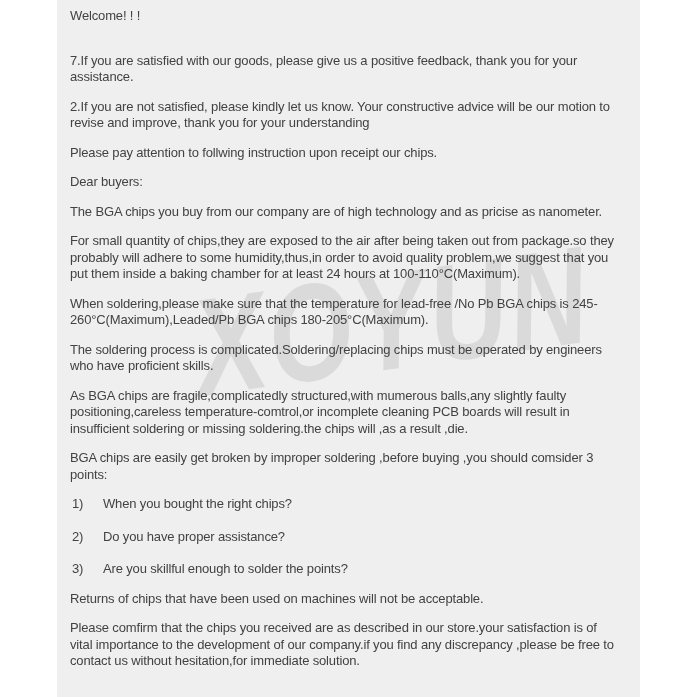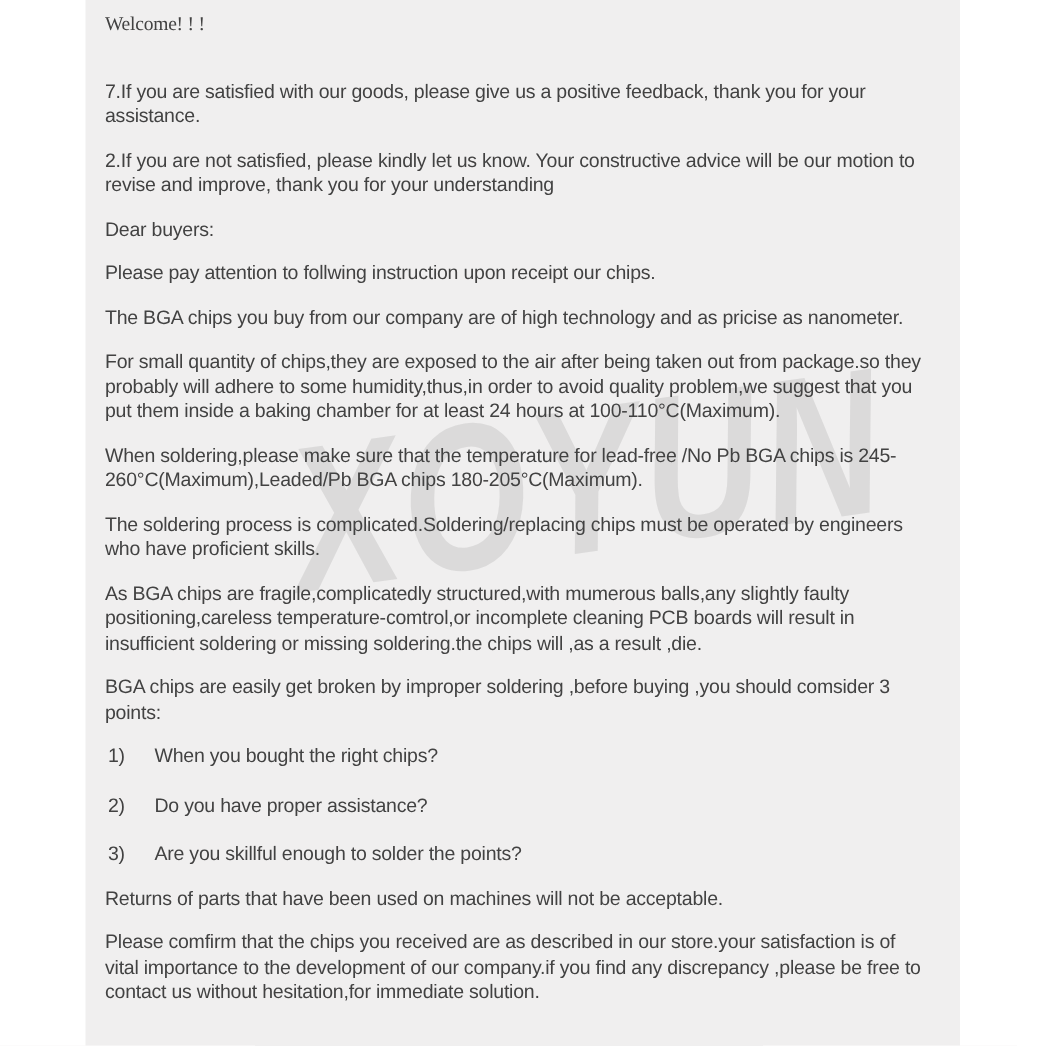--- a/index.html
+++ b/index.html
@@ -48,21 +48,20 @@
     color: #424242;
     font-size: 13px;
     line-height: 16.5px;
     letter-spacing: -0.15px;
   }
   .doc p {
     margin: 0 0 13px 0;
   }
   .doc p.greeting {
     margin-bottom: 28px;
-    font-family: Liberation Serif, serif;
   }
   .list-item {
     display: flex;
     margin: 0 0 16px 0;
     padding-left: 2px;
   }
   .list-item .num {
     width: 31px;
     flex: 0 0 31px;
   }
@@ -73,38 +72,38 @@
 </head>
 <body>
 
 <div class="panel">
   <div class="watermark">XOYUN</div>
 
   <div class="doc">
     <p class="greeting">Welcome! ! !</p>
     <p>7.If you are satisfied with our goods, please give us a positive feedback, thank you for your assistance.</p>
     <p>2.If you are not satisfied, please kindly let us know. Your constructive advice will be our motion to revise and improve, thank you for your understanding</p>
+    <p>Please pay attention to follwing instruction upon receipt our chips.</p>
     <p>Dear buyers:</p>
-    <p>Please pay attention to follwing instruction upon receipt our chips.</p>
     <p>The BGA chips you buy from our company are of  high technology and as pricise as nanometer.</p>
     <p>For small quantity of chips,they are exposed to the air after being taken out from package.so they probably will adhere to some humidity,thus,in order to avoid quality problem,we suggest that you put them inside a baking chamber for at least 24 hours at 100-110°C(Maximum).</p>
     <p>When soldering,please make sure that the temperature for lead-free /No Pb BGA chips is 245-260°C(Maximum),Leaded/Pb BGA chips 180-205°C(Maximum).</p>
     <p>The soldering process is complicated.Soldering/replacing chips must be operated by engineers who have proficient skills.</p>
     <p>As BGA chips are fragile,complicatedly structured,with mumerous balls,any slightly faulty positioning,careless temperature-comtrol,or incomplete cleaning PCB boards will result in insufficient soldering or missing soldering.the chips will ,as a result ,die.</p>
     <p>BGA chips are easily get broken by improper soldering ,before buying ,you should comsider 3 points:</p>
 
     <div class="list-item">
       <span class="num">1)</span>
       <span>When you bought the right chips?</span>
     </div>
     <div class="list-item">
       <span class="num">2)</span>
       <span>Do you have proper assistance?</span>
     </div>
     <div class="list-item last">
       <span class="num">3)</span>
       <span>Are you skillful enough to solder the points?</span>
     </div>
 
-    <p>Returns of parts that have been used on machines will not be acceptable.</p>
+    <p>Returns of chips that have been used on machines will not be acceptable.</p>
     <p>Please comfirm that the chips you received are as described in our store.your satisfaction is of vital importance to the development of our company.if you find any discrepancy ,please be free to contact us without hesitation,for immediate solution.</p>
   </div>
 </div>
 
 </body></html>

